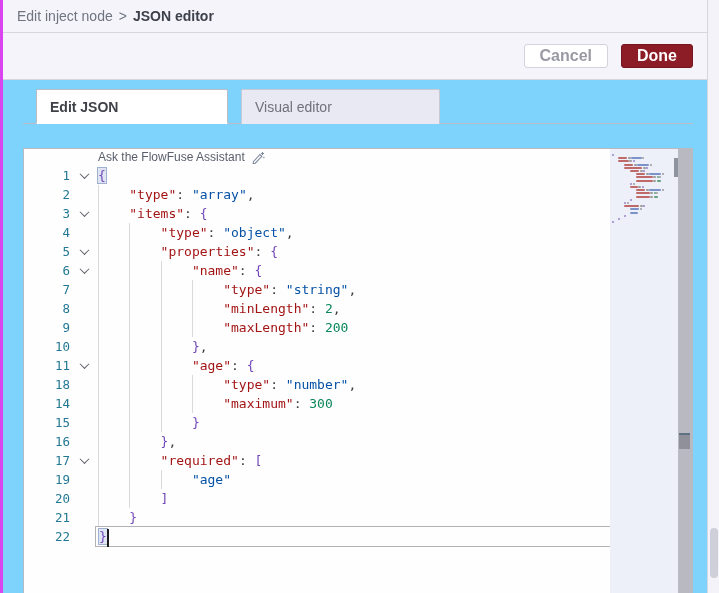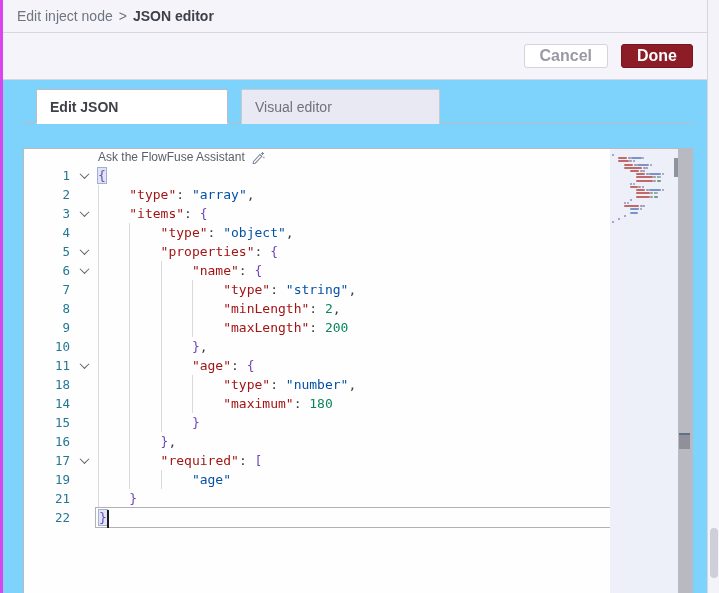--- a/index.html
+++ b/index.html
@@ -112,25 +112,26 @@
         <div class="row"><div class="gutter">3</div><div class="foldcol"><span class="chev"></span></div><div class="code"><span class="ind"></span><span class="tok-key">"items"</span><span class="tok-punct">: </span><span class="tok-brace">{</span></div></div>
         <div class="row"><div class="gutter">4</div><div class="foldcol"></div><div class="code"><span class="ind"></span><span class="ind"></span><span class="tok-key">"type"</span><span class="tok-punct">: </span><span class="tok-str">"object"</span><span class="tok-punct">,</span></div></div>
         <div class="row"><div class="gutter">5</div><div class="foldcol"><span class="chev"></span></div><div class="code"><span class="ind"></span><span class="ind"></span><span class="tok-key">"properties"</span><span class="tok-punct">: </span><span class="tok-brace">{</span></div></div>
         <div class="row"><div class="gutter">6</div><div class="foldcol"><span class="chev"></span></div><div class="code"><span class="ind"></span><span class="ind"></span><span class="ind"></span><span class="tok-key">"name"</span><span class="tok-punct">: </span><span class="tok-brace">{</span></div></div>
         <div class="row"><div class="gutter">7</div><div class="foldcol"></div><div class="code"><span class="ind"></span><span class="ind"></span><span class="ind"></span><span class="ind"></span><span class="tok-key">"type"</span><span class="tok-punct">: </span><span class="tok-str">"string"</span><span class="tok-punct">,</span></div></div>
         <div class="row"><div class="gutter">8</div><div class="foldcol"></div><div class="code"><span class="ind"></span><span class="ind"></span><span class="ind"></span><span class="ind"></span><span class="tok-key">"minLength"</span><span class="tok-punct">: </span><span class="tok-num">2</span><span class="tok-punct">,</span></div></div>
         <div class="row"><div class="gutter">9</div><div class="foldcol"></div><div class="code"><span class="ind"></span><span class="ind"></span><span class="ind"></span><span class="ind"></span><span class="tok-key">"maxLength"</span><span class="tok-punct">: </span><span class="tok-num">200</span></div></div>
         <div class="row"><div class="gutter">10</div><div class="foldcol"></div><div class="code"><span class="ind"></span><span class="ind"></span><span class="ind"></span><span class="tok-brace">}</span><span class="tok-punct">,</span></div></div>
         <div class="row"><div class="gutter">11</div><div class="foldcol"><span class="chev"></span></div><div class="code"><span class="ind"></span><span class="ind"></span><span class="ind"></span><span class="tok-key">"age"</span><span class="tok-punct">: </span><span class="tok-brace">{</span></div></div>
         <div class="row"><div class="gutter">18</div><div class="foldcol"></div><div class="code"><span class="ind"></span><span class="ind"></span><span class="ind"></span><span class="ind"></span><span class="tok-key">"type"</span><span class="tok-punct">: </span><span class="tok-str">"number"</span><span class="tok-punct">,</span></div></div>
-        <div class="row"><div class="gutter">14</div><div class="foldcol"></div><div class="code"><span class="ind"></span><span class="ind"></span><span class="ind"></span><span class="ind"></span><span class="tok-key">"maximum"</span><span class="tok-punct">: </span><span class="tok-num">180</span></div></div>
+        <div class="row"><div class="gutter">14</div><div class="foldcol"></div><div class="code"><span class="ind"></span><span class="ind"></span><span class="ind"></span><span class="ind"></span><span class="tok-key">"maximum"</span><span class="tok-punct">: </span><span class="tok-num">300</span></div></div>
         <div class="row"><div class="gutter">15</div><div class="foldcol"></div><div class="code"><span class="ind"></span><span class="ind"></span><span class="ind"></span><span class="tok-brace">}</span></div></div>
         <div class="row"><div class="gutter">16</div><div class="foldcol"></div><div class="code"><span class="ind"></span><span class="ind"></span><span class="tok-brace">}</span><span class="tok-punct">,</span></div></div>
         <div class="row"><div class="gutter">17</div><div class="foldcol"><span class="chev"></span></div><div class="code"><span class="ind"></span><span class="ind"></span><span class="tok-key">"required"</span><span class="tok-punct">: </span><span class="tok-brace">[</span></div></div>
         <div class="row"><div class="gutter">19</div><div class="foldcol"></div><div class="code"><span class="ind"></span><span class="ind"></span><span class="ind"></span><span class="tok-str">"age"</span></div></div>
+        <div class="row"><div class="gutter">20</div><div class="foldcol"></div><div class="code"><span class="ind"></span><span class="ind"></span><span class="tok-brace">]</span></div></div>
         <div class="row"><div class="gutter">21</div><div class="foldcol"></div><div class="code"><span class="ind"></span><span class="tok-brace">}</span></div></div>
         <div class="row"><div class="gutter">22</div><div class="foldcol"></div><div class="code current"><span class="tok-brace match">}</span><span class="cursor"></span></div></div>
       </div>
     <div class="minimap" id="minimap">
       <div class="mm-thumb"></div>
     <div class="mm-mark" style="left: 2px; top: 5px; width: 2px; background: rgb(154, 130, 201);"></div>
         <div class="mm-mark" style="left: 8px; top: 8.2px; width: 9px; background: rgb(192, 105, 105);"></div>
         <div class="mm-mark" style="left: 17.6px; top: 8.2px; width: 3px; background: rgb(155, 155, 155);"></div>
         <div class="mm-mark" style="left: 21.2px; top: 8.2px; width: 10.5px; background: rgb(123, 147, 201);"></div>
         <div class="mm-mark" style="left: 32.3px; top: 8.2px; width: 2px; background: rgb(155, 155, 155);"></div>

